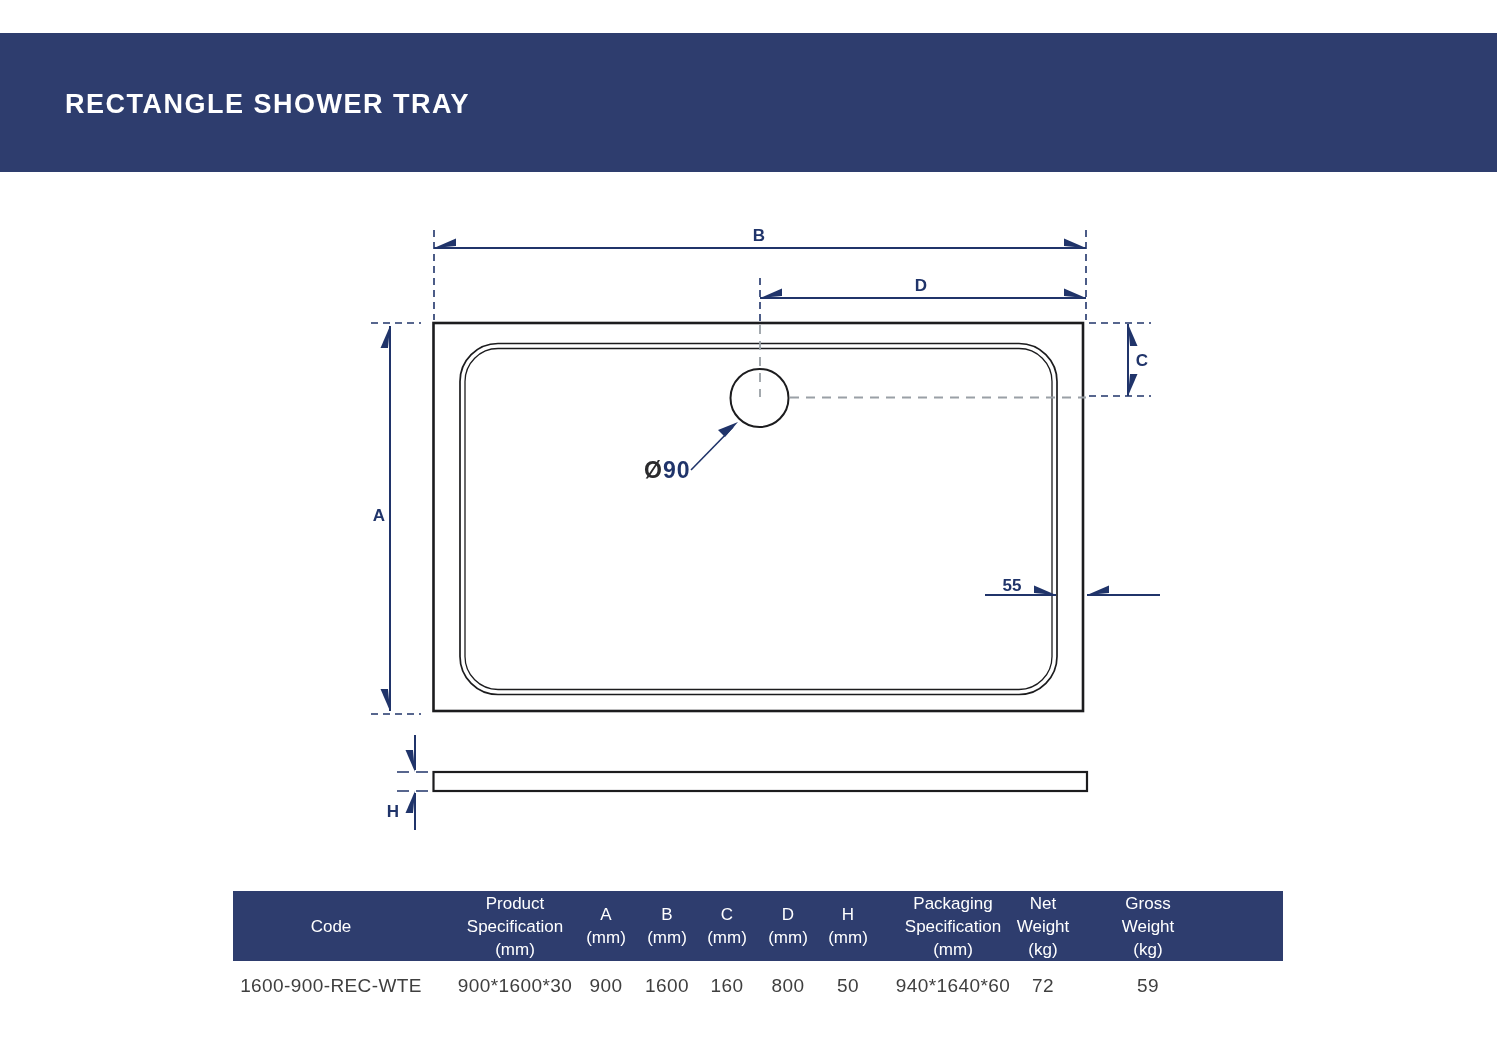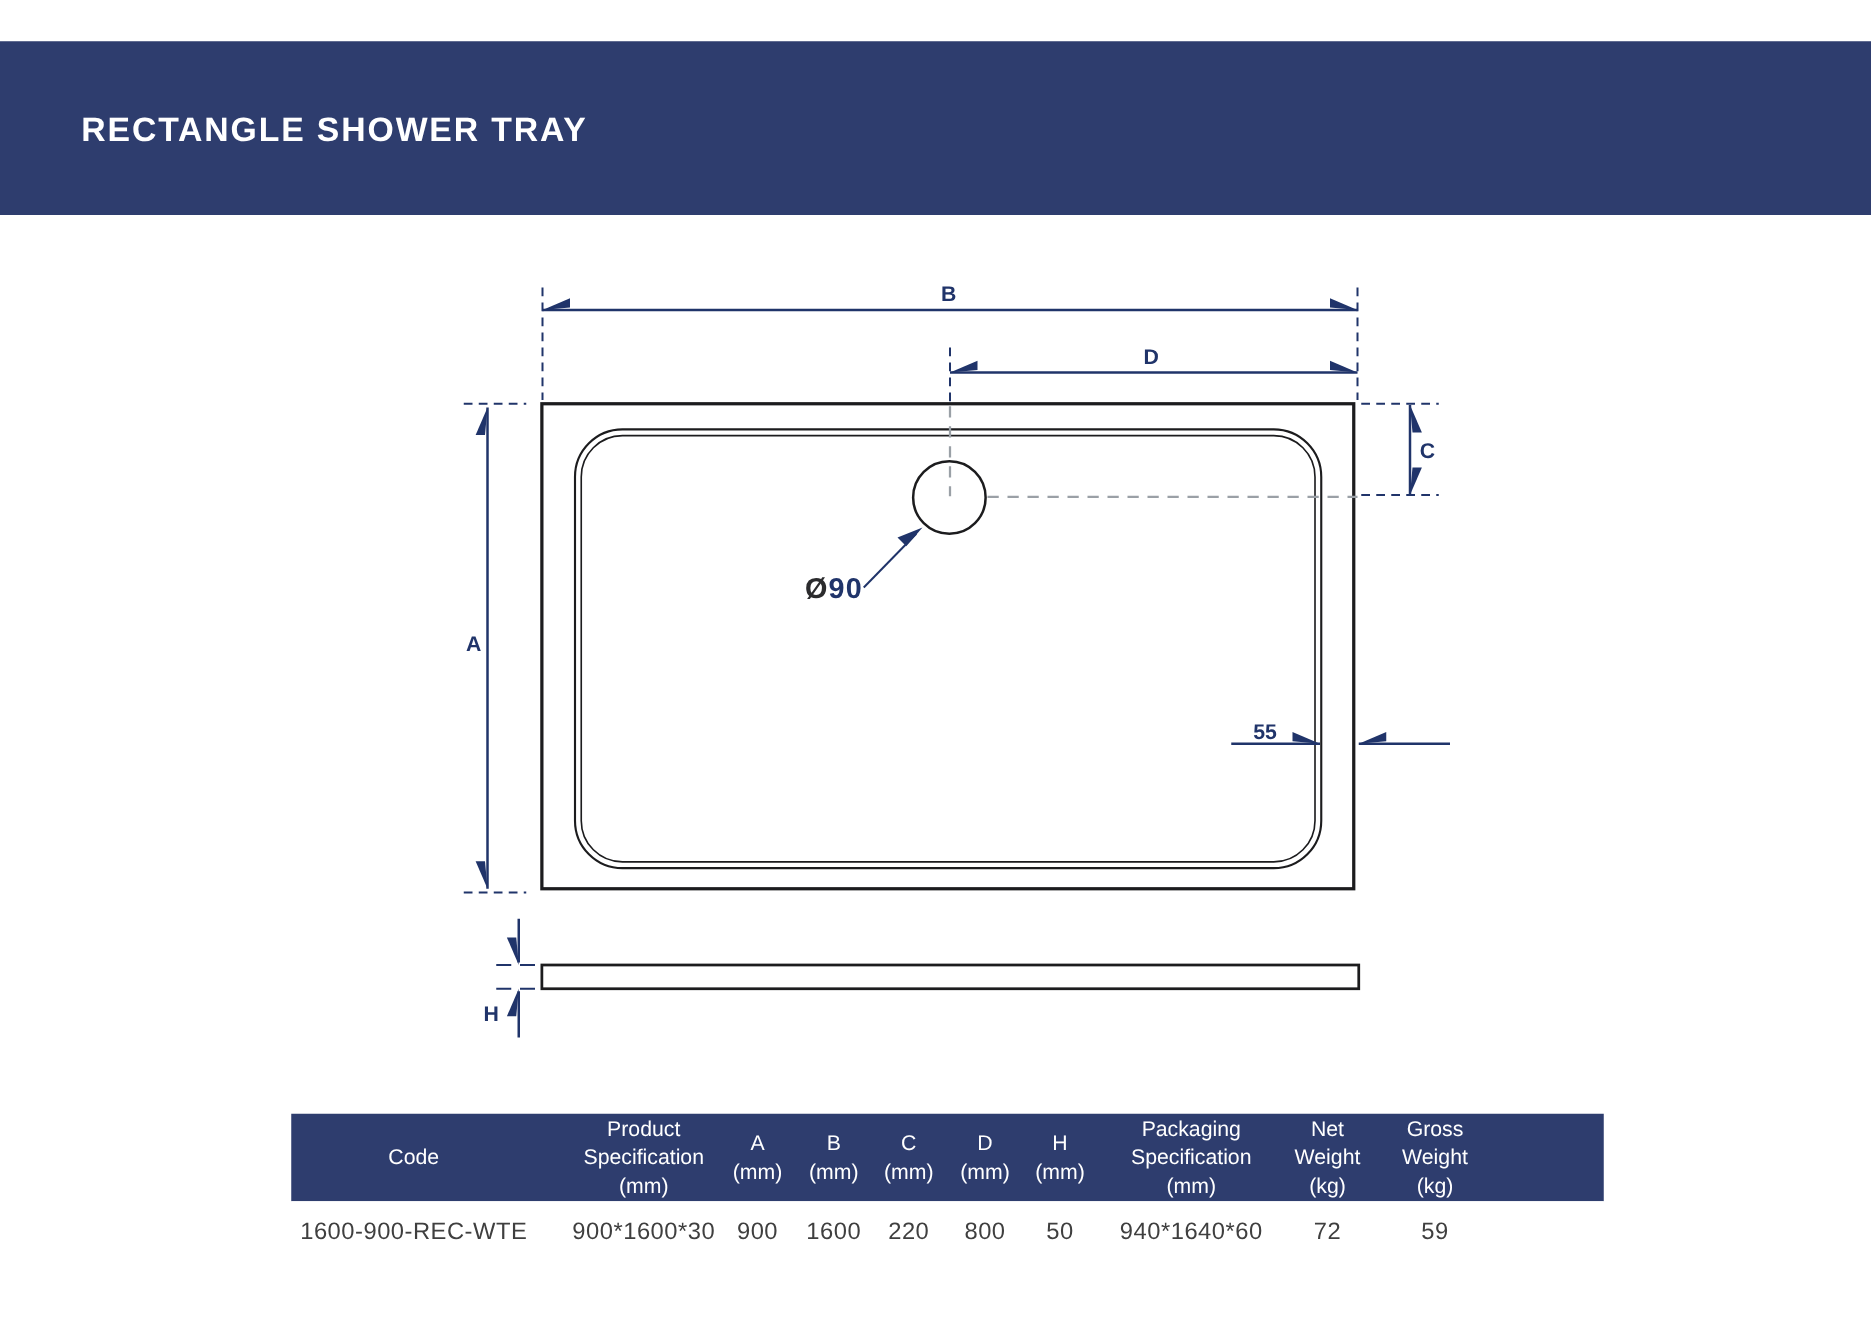--- a/index.html
+++ b/index.html
@@ -36,21 +36,21 @@
 
   
   .spec-table{position:absolute;left:233px;top:858px;width:1050px;height:120px;}
   .spec-table .thead{position:absolute;left:0;top:0;width:1050px;height:70px;background:var(--navy-band);}
   .spec-table .trow{position:absolute;left:0;top:70px;width:1050px;height:50px;background:#fff;}
   .hcell{position:absolute;top:50%;transform:translate(-50%,-50%);text-align:center;
     white-space:pre-line;color:#fff;font-size:17px;line-height:23px;}
   .dcell{position:absolute;top:50%;transform:translate(-50%,-50%);
     white-space:nowrap;color:var(--table-text);font-size:19px;letter-spacing:0.4px;}
   .c0{left:98px}.c1{left:282px}.c2{left:373px}.c3{left:434px}.c4{left:494px}
-  .c5{left:555px}.c6{left:615px}.c7{left:720px}.c8{left:829px}.c9{left:915px}
+  .c5{left:555px}.c6{left:615px}.c7{left:720px}.c8{left:810px}.c9{left:915px}
 </style>
 </head>
 <body>
 
 <div class="page">
 
   <div class="header-bar">
     <div class="page-title">RECTANGLE SHOWER TRAY</div>
   </div>
 
@@ -153,21 +153,21 @@
 (kg)</div>
         <div class="hcell c9">Gross
 Weight
 (kg)</div>
       </div>
     <div class="trow">
         <div class="dcell c0">1600-900-REC-WTE</div>
         <div class="dcell c1">900*1600*30</div>
         <div class="dcell c2">900</div>
         <div class="dcell c3">1600</div>
-        <div class="dcell c4">220</div>
+        <div class="dcell c4">160</div>
         <div class="dcell c5">800</div>
         <div class="dcell c6">50</div>
         <div class="dcell c7">940*1640*60</div>
         <div class="dcell c8">72</div>
         <div class="dcell c9">59</div>
       </div>
   </div>
 
 </div>
 

